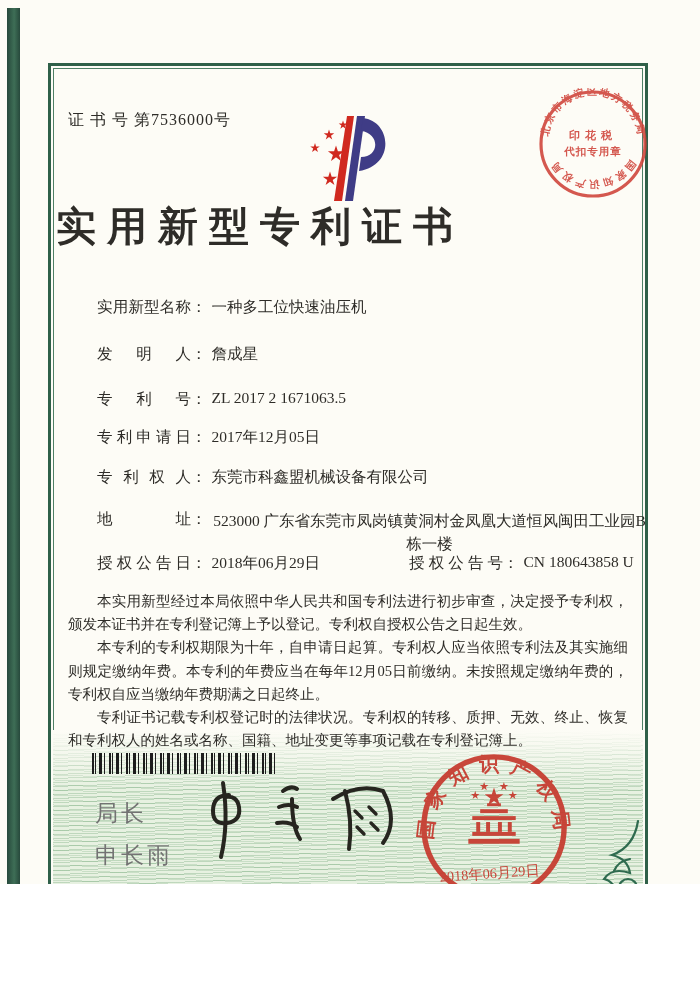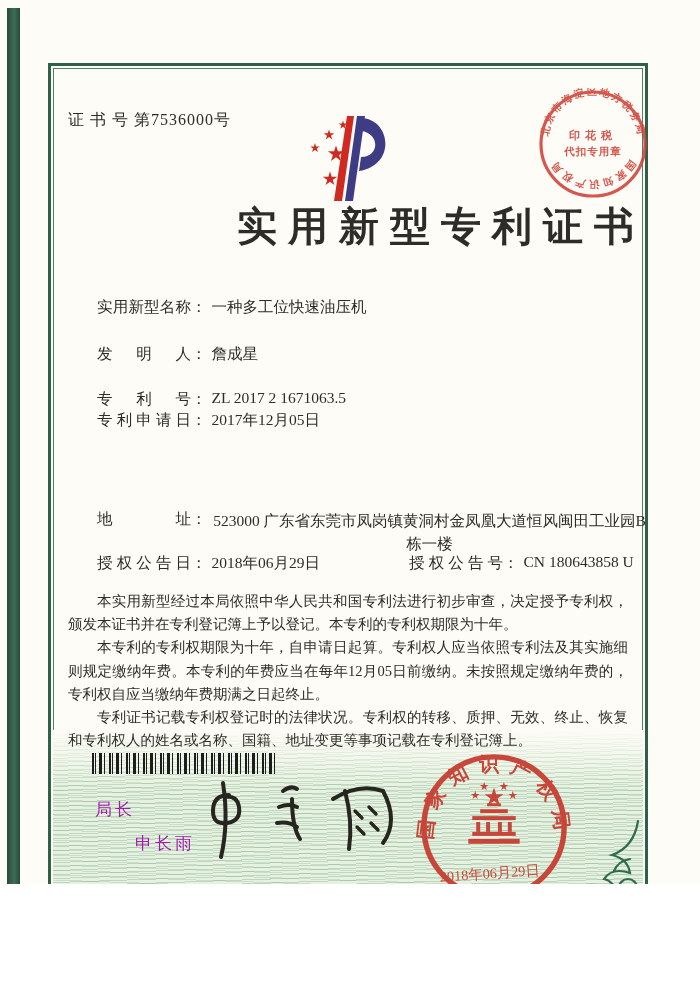--- a/index.html
+++ b/index.html
@@ -29,46 +29,46 @@
       repeating-linear-gradient(178deg, rgba(96,156,104,.30) 0 1px, rgba(255,255,255,0) 1px 4px),
       repeating-linear-gradient(182deg, rgba(96,156,104,.22) 0 1px, rgba(255,255,255,0) 1px 5px),
       linear-gradient(#e7f1e1,#e7f1e1);}
   .guilloche::before{content:"";position:absolute;inset:0;
     background:linear-gradient(180deg,#fdfcf6 0,rgba(253,252,246,0) 58px);}
 
   .cert-no{position:absolute;left:17px;top:44px;font-size:16px;letter-spacing:1px;}
 
   .logo{position:absolute;left:232px;top:46px;}
 
-  .title{position:absolute;left:0;right:0;top:141px;text-align:right;
+  .title{position:absolute;left:0;right:0;top:141px;text-align:left;
     font-size:40px;font-weight:700;letter-spacing:11px;line-height:1;padding-left:5px;}
 
   .row{position:absolute;left:17px;font-size:15.5px;white-space:nowrap;margin-left:29px;}
   .row .lab{display:inline-block;width:94px;text-align:justify;text-align-last:justify;vertical-align:top;}
   .row .colon{vertical-align:top;}
   .row .val{margin-left:5px;vertical-align:top;}
   .row-1{top:231px}.row-2{top:278px}.row-3{top:323px}
-  .row-4{top:344px}.row-5{top:401px}.row-6{top:443px}.row-7{top:487px}
+  .row-4{top:361px}.row-5{top:401px}.row-6{top:443px}.row-7{top:487px}
   .addr-val{display:inline-block;width:436px;white-space:normal;line-height:23px;text-align:center;}
   .grant2{position:absolute;left:312px;top:0;white-space:nowrap;}
 
   .paras{position:absolute;left:17px;top:524px;width:560px;font-size:14.5px;
     line-height:23.2px;text-align:justify;}
   .paras p{margin:0;text-indent:2em;}
 
   .barcode{position:absolute;left:41px;top:687px;width:186px;height:21px;
     background:repeating-linear-gradient(90deg,
       #1d1d1d 0 2px, transparent 2px 3px,
       #1d1d1d 3px 4px, transparent 4px 7px,
       #1d1d1d 7px 10px, transparent 10px 12px,
       #1d1d1d 12px 13px, transparent 13px 17px);}
 
-  .signer{position:absolute;left:44px;top:732px;font-size:17px;letter-spacing:3px;
-    font-family:Liberation Mono, monospace;color:#a21caf;}
-  .signer .line2{margin-top:11px;margin-left:40px;}
+  .signer{position:absolute;left:44px;top:732px;font-size:23px;letter-spacing:3px;
+    font-family:Liberation Mono, monospace;color:#737373;}
+  .signer .line2{margin-top:11px;}
 
   .sig{position:absolute;left:144px;top:699px;}
 
   .seal{position:absolute;left:364px;top:679px;}
   .stamp{position:absolute;left:537px;top:88px;}
 
   .footer{position:absolute;left:0;right:0;top:842px;text-align:center;
     font-size:13.5px;letter-spacing:2px;color:#3b3b35;font-style:italic;}
 
   .corner{position:absolute;right:3px;bottom:3px;}
@@ -106,32 +106,35 @@
     </div>
     <div class="row row-2">
       <span class="lab">发明人</span><span class="colon">：</span><span class="val">詹成星</span>
     </div>
     <div class="row row-3">
       <span class="lab">专利号</span><span class="colon">：</span><span class="val">ZL 2017 2 1671063.5</span>
     </div>
     <div class="row row-4">
       <span class="lab">专利申请日</span><span class="colon">：</span><span class="val">2017年12月05日</span>
     </div>
+    <div class="row row-5">
+      <span class="lab">专利权人</span><span class="colon">：</span><span class="val">东莞市科鑫盟机械设备有限公司</span>
+    </div>
     <div class="row row-6">
       <span class="lab">地址</span><span class="colon">：</span><span class="val addr-val">523000 广东省东莞市凤岗镇黄洞村金凤凰大道恒风闽田工业园B栋一楼</span>
     </div>
     <div class="row row-7">
       <span class="lab">授权公告日</span><span class="colon">：</span><span class="val">2018年06月29日</span>
       <span class="grant2">
         <span class="lab">授权公告号</span><span class="colon">：</span><span class="val">CN 180643858 U</span>
       </span>
     </div>
 
     <div class="paras">
-      <p>本实用新型经过本局依照中华人民共和国专利法进行初步审查，决定授予专利权，颁发本证书并在专利登记簿上予以登记。本专利的专利权期限为十年。</p>
+      <p>本实用新型经过本局依照中华人民共和国专利法进行初步审查，决定授予专利权，颁发本证书并在专利登记簿上予以登记。专利权自授权公告之日起生效。</p>
       <p>本专利的专利权期限为十年，自申请日起算。专利权人应当依照专利法及其实施细则规定缴纳年费。本专利的年费应当在每年12月05日前缴纳。未按照规定缴纳年费的，专利权自应当缴纳年费期满之日起终止。</p>
       <p>专利证书记载专利权登记时的法律状况。专利权的转移、质押、无效、终止、恢复和专利权人的姓名或名称、国籍、地址变更等事项记载在专利登记簿上。</p>
     </div>
 
     <div class="barcode"></div>
 
     <div class="signer">
       <div>局长</div>
       <div class="line2">申长雨</div>
     </div>

